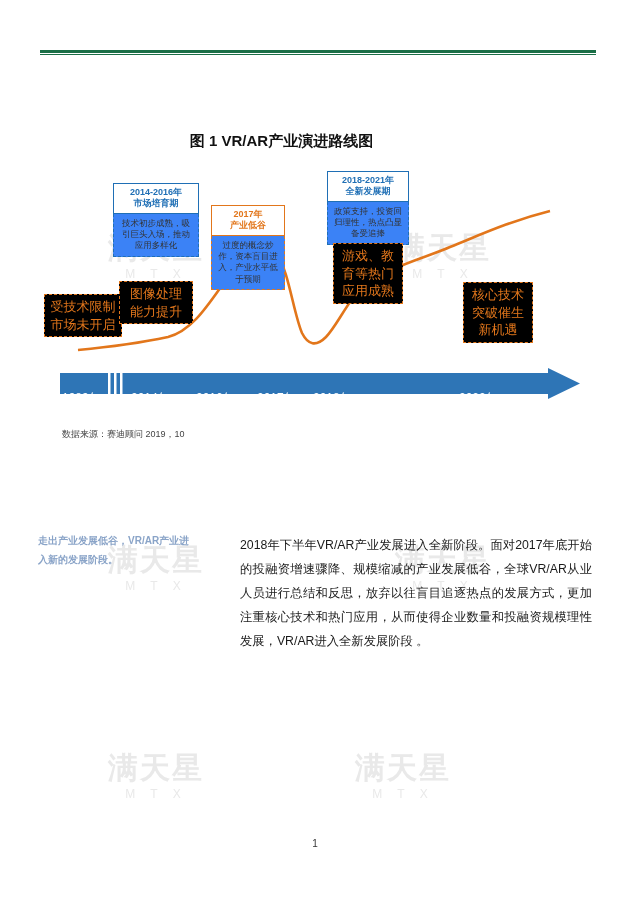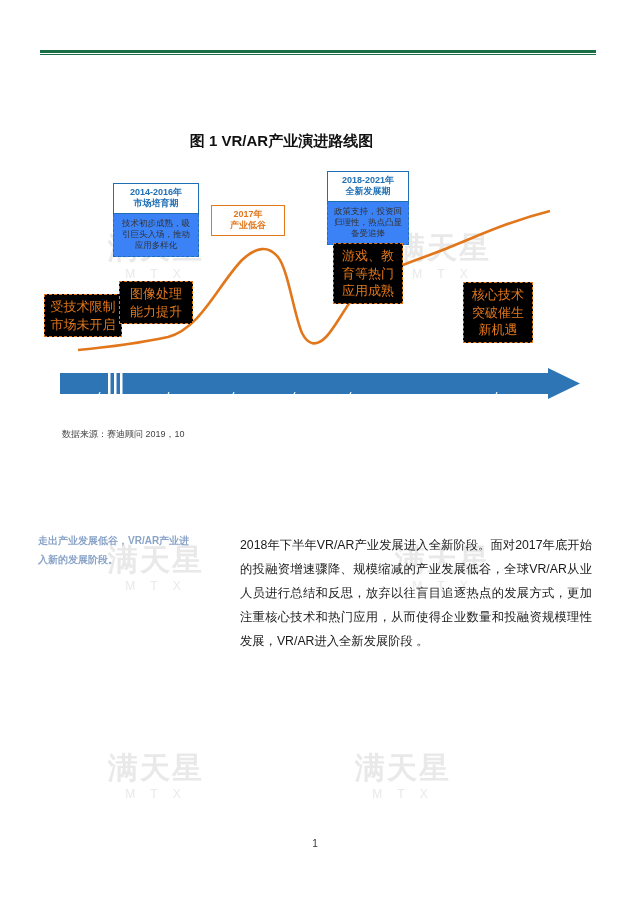--- a/index.html
+++ b/index.html
@@ -131,21 +131,21 @@
     border: 1px dashed #e2761b;
     background: #000000;
     padding: 3px 4px;
     text-align: center;
     box-sizing: border-box;
   }
 
   
   .axis-label {
     position: absolute;
-    font-size: 15px;
+    font-size: 12px;
     color: #ffffff;
     z-index: 5;
     white-space: nowrap;
   }
 
   .source-note {
     position: absolute;
     left: 62px;
     top: 428px;
     font-size: 9px;
@@ -238,20 +238,21 @@
 市场培育期</div>
   <div class="body">技术初步成熟，吸引巨头入场，推动应用多样化</div>
 </div>
 <div class="plain-orange" style="left:119px; top:253px; width:74px;margin-top:28px;">
   <span>图像处理能力提升</span>
 </div>
 
 <div class="cbox orange" style="left:211px; top:205px; width:74px;">
   <div class="head" style="white-space:pre-line;">2017年
 产业低谷</div>
+  <div class="body">过度的概念炒作，资本盲目进入，产业水平低于预期</div>
 </div>
 
 <div class="cbox blue" style="left:327px; top:171px; width:82px;">
   <div class="head" style="white-space:pre-line;">2018-2021年
 全新发展期</div>
   <div class="body">政策支持，投资回归理性，热点凸显备受追捧</div>
 </div>
 <div class="plain-orange" style="left:333px; top:243px; width:70px;">
   <span>游戏、教育等热门应用成熟</span>
 </div>

